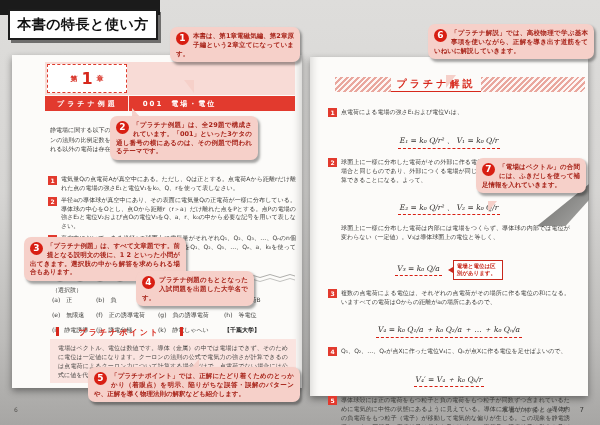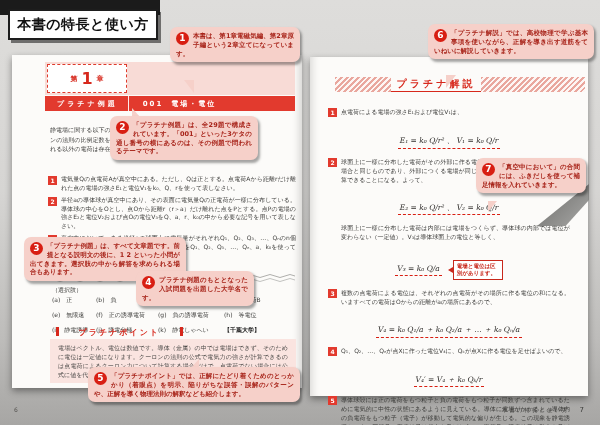--- a/index.html
+++ b/index.html
@@ -256,15 +256,15 @@
     <span>「プラチナポイント」では、正解にたどり着くためのとっかかり（着眼点）を明示、陥りがちな誤答・誤解のパターンや、正解を導く物理法則の解釈なども紹介します。</span>
   </div>
   <div class="tail t6"></div>
   <div class="callout c6">
     <span class="cnum">6</span>
     <span>「プラチナ解説」では、高校物理で学ぶ基本事項を使いながら、正解を導き出す道筋をていねいに解説していきます。</span>
   </div>
   <div class="tail t7"></div>
   <div class="callout c7">
     <span class="cnum">7</span>
-    <span>「真空中において」の合間には、ふきだしを使って補足情報を入れていきます。</span>
+    <span>「電場はベクトル」の合間には、ふきだしを使って補足情報を入れていきます。</span>
   </div>
 </div>
 
 </body></html>

